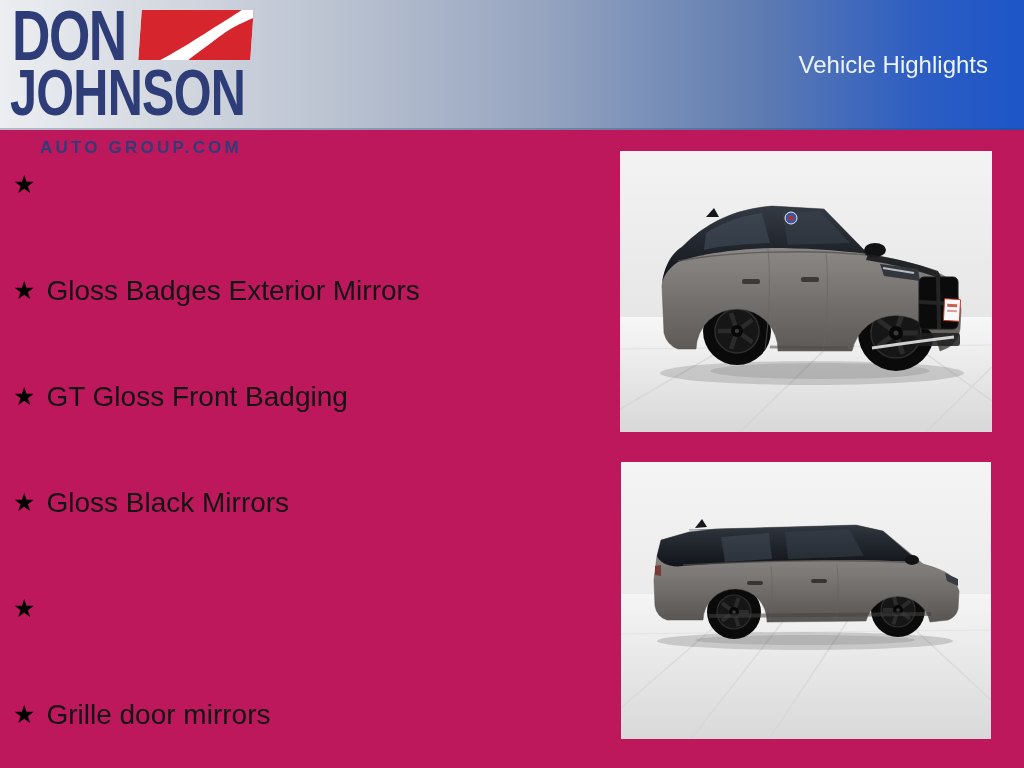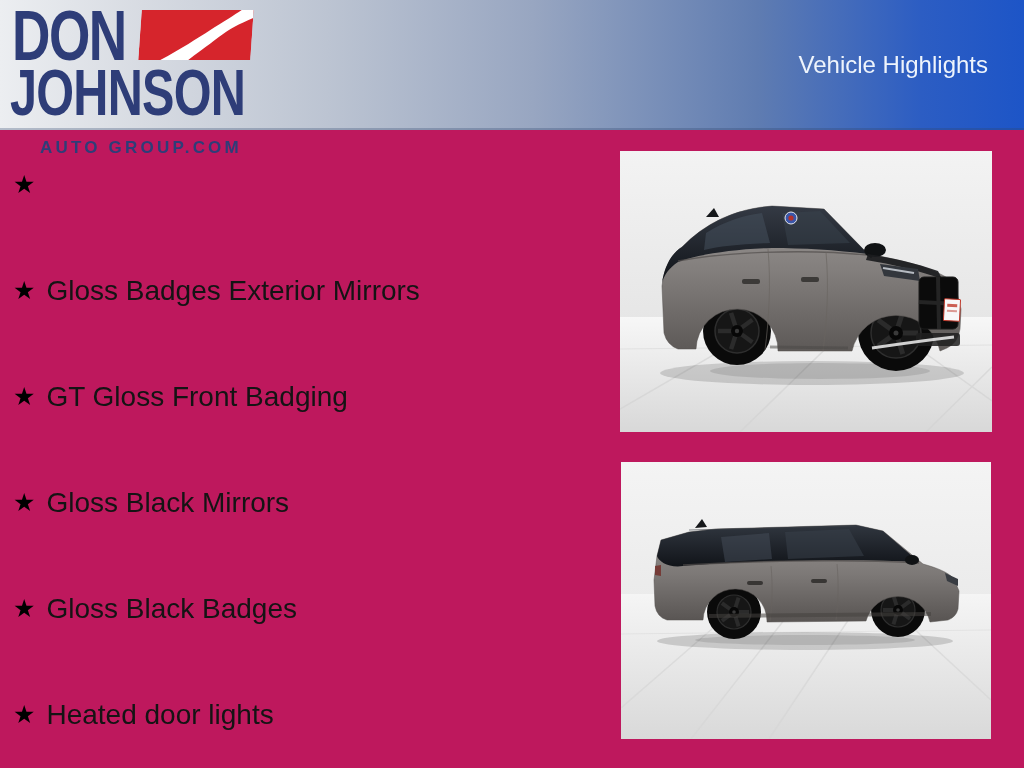--- a/index.html
+++ b/index.html
@@ -79,25 +79,24 @@
     <li>
       <span class="star">★</span>
       <span>GT Gloss Front Badging</span>
     </li>
     <li>
       <span class="star">★</span>
       <span>Gloss Black Mirrors</span>
     </li>
     <li>
       <span class="star">★</span>
-      <span>Gloss Black Badges</span>
-    </li>
-    <li>
-      <span class="star">★</span>
-      <span>Heated door lights</span>
+    </li>
+    <li>
+      <span class="star">★</span>
+      <span>Grille door mirrors</span>
     </li>
   </ul>
 
   <div class="photo photo-front">
     <svg viewBox="0 0 372 281" aria-hidden="true">
       <defs>
         <linearGradient id="w1" x1="0" y1="0" x2="0" y2="1">
           <stop offset="0" stop-color="#f3f3f3"></stop>
             <stop offset="1" stop-color="#e6e6e6"></stop>
         </linearGradient>

